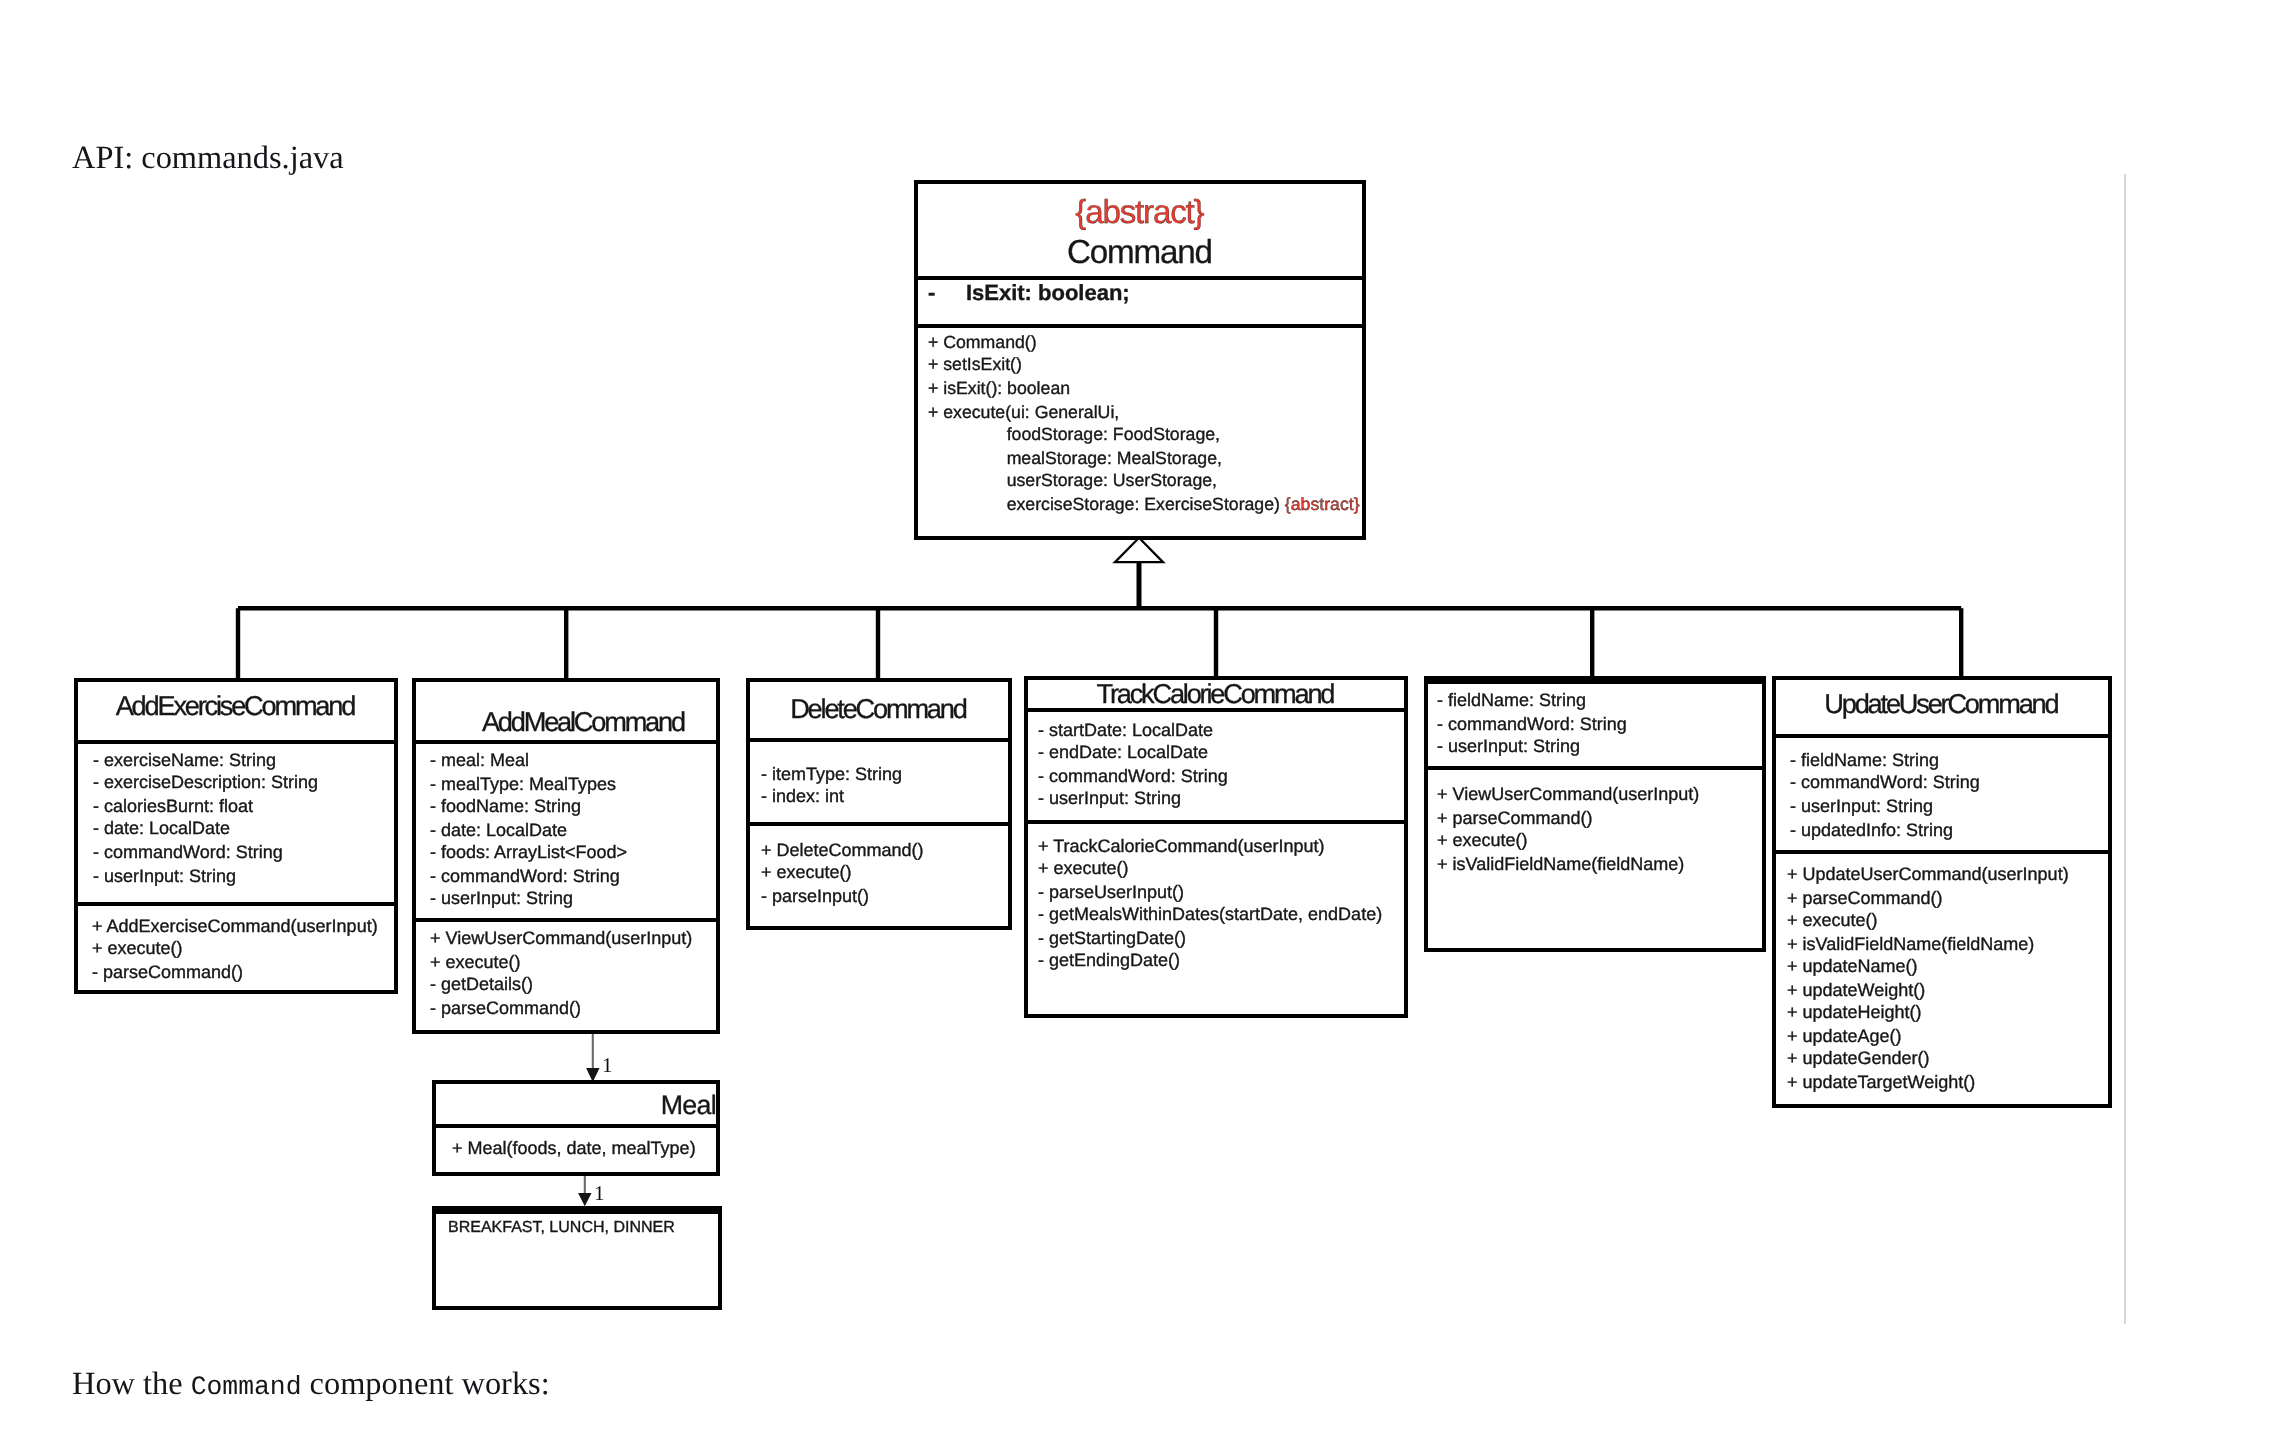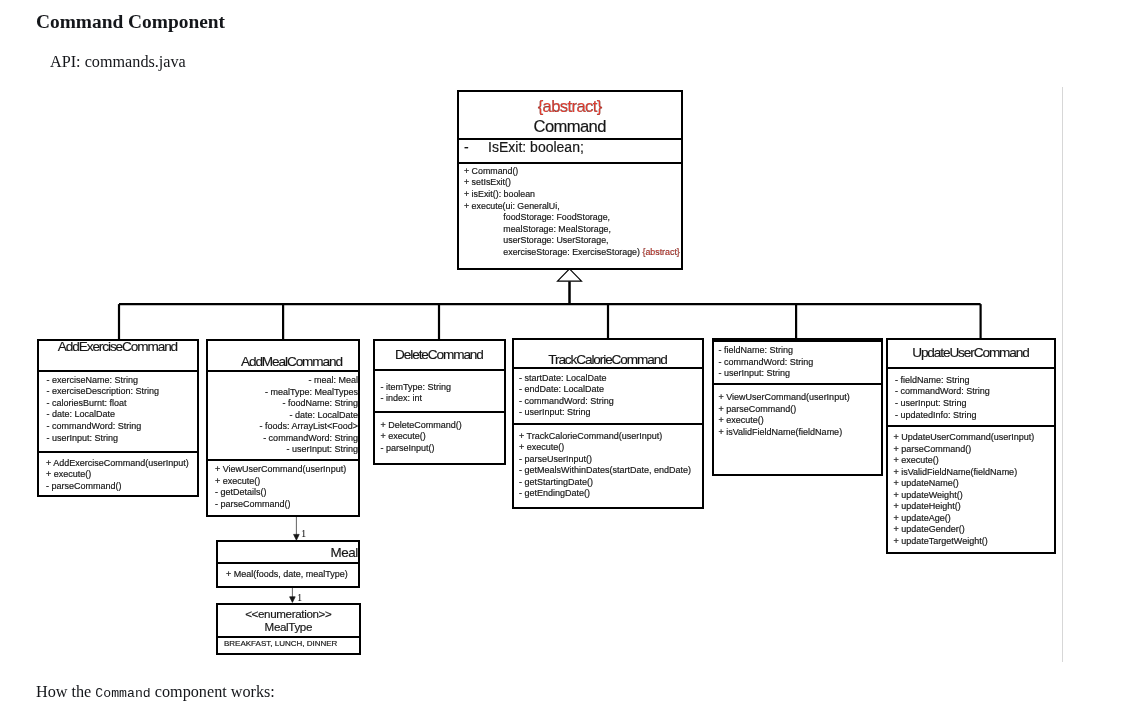--- a/index.html
+++ b/index.html
@@ -17,22 +17,21 @@
   .name{text-align:center;color:#171717;letter-spacing:-1.1px;text-indent:-1.1px;-webkit-text-stroke:0.16px #171717;}
   .rows{color:#171717;white-space:pre;-webkit-text-stroke:0.18px #171717;}
   .red{color:#e83b2e;}
   svg.conn{position:absolute;left:0;top:0;overflow:visible;}
   .mult{position:absolute;font-family:"Liberation Serif",serif;font-size:10.5px;color:#0d0d0d;line-height:10px;}
 </style>
 </head>
 <body>
 
 <div id="page">
-  <div class="doc-h1" style="left:36px;top:11px;">Command Component</div>
-  <div class="doc-p" style="left:36px;top:53px;margin-left:14px;">
+  <div class="doc-p" style="left:36px;top:70px;">
     <span>API: </span><span>commands.java</span>
   </div>
 
   <div class="rule" style="left:1062px;top:87px;width:1.4px;height:575px;"></div>
 
   <svg class="conn" width="1137" height="720" viewBox="0 0 1137 720">
     <g stroke="#000" fill="none" stroke-width="2.2">
       <path d="M569.5 281.4 L569.5 304.2" stroke-width="2.5"></path>
       <path d="M119 304.1 L980.6 304.1"></path>
       <path d="M119 304.1 L119 340"></path>
@@ -50,46 +49,46 @@
     <path d="M296.4 540.2 L293.6 534.4 L299.2 534.4 Z" fill="#151515" stroke="#151515" stroke-width="0.7" stroke-linejoin="miter"></path>
     <path d="M292.4 602.4 L289.6 596.8 L295.2 596.8 Z" fill="#151515" stroke="#151515" stroke-width="0.7" stroke-linejoin="miter"></path>
   </svg>
 
   <div id="diagram">
       <div class="uml" style="left: 457px; top: 90px; width: 226px; height: 179.5px;">
         <div class="sec title-sec" style="height: 45.8px; display: flex; flex-direction: column; align-items: center; justify-content: center; line-height: 20px; transform: translateY(1.5px);">
           <div class="name red" style="font-size: 16.6px; letter-spacing: -0.6px; text-indent: -0.6px;">{abstract}</div>
           <div class="name" style="font-size: 16.6px; letter-spacing: -0.6px; text-indent: -0.6px;">Command</div>
         </div>
-        <div class="sec sep rows" style="height: 24.5px; font-size: 14px; line-height: 11.6px; padding: 2.5px 0px 0px 5px;"><div>-     IsExit: boolean;</div></div>
+        <div class="sec sep rows" style="height: 24.5px; font-size: 11px; line-height: 11.6px; padding: 2.5px 0px 0px 5px; font-weight: bold;"><div>-     IsExit: boolean;</div></div>
         <div class="sec sep rows" style="font-size: 8.85px; line-height: 11.6px; padding: 1.5px 0px 0px 5px;"><div>+ Command()</div><div>+ setIsExit()</div><div>+ isExit(): boolean</div><div>+ execute(ui: GeneralUi,</div><div>                foodStorage: FoodStorage,</div><div>                mealStorage: MealStorage,</div><div>                userStorage: UserStorage,</div><div>                exerciseStorage: ExerciseStorage)<span class="red"> {abstract}</span></div></div>
       </div>
       <div class="uml" style="left: 37px; top: 339px; width: 162px; height: 157.5px;">
-        <div class="sec title-sec" style="height: 28.8px; display: flex; flex-direction: column; align-items: center; transform: translateY(-2.5px);">
+        <div class="sec title-sec" style="height: 28.8px; display: flex; flex-direction: column; align-items: center; justify-content: center; transform: translateY(-2.5px);">
           <div class="name" style="font-size: 13.6px;">AddExerciseCommand</div>
         </div>
         <div class="sec sep rows" style="height: 80.9px; font-size: 9px; line-height: 11.55px; padding: 3px 0px 0px 7.5px;"><div>- exerciseName: String</div><div>- exerciseDescription: String</div><div>- caloriesBurnt: float</div><div>- date: LocalDate</div><div>- commandWord: String</div><div>- userInput: String</div></div>
         <div class="sec sep rows" style="font-size: 9px; line-height: 11.55px; padding: 5px 0px 0px 7px;"><div>+ AddExerciseCommand(userInput)</div><div>+ execute()</div><div>- parseCommand()</div></div>
       </div>
       <div class="uml" style="left: 206px; top: 339px; width: 154px; height: 177.5px;">
         <div class="sec title-sec" style="height: 29px; display: flex; flex-direction: column; align-items: center; justify-content: flex-end; transform: translateY(-1.5px);">
           <div class="name" style="font-size: 13.6px; transform: translateX(9px);">AddMealCommand</div>
         </div>
-        <div class="sec sep rows" style="height: 89px; font-size: 9px; line-height: 11.55px; padding: 3px 0px 0px 7px; text-align: right;"><div>- meal: Meal</div><div>- mealType: MealTypes</div><div>- foodName: String</div><div>- date: LocalDate</div><div>- foods: ArrayList&lt;Food&gt;</div><div>- commandWord: String</div><div>- userInput: String</div></div>
+        <div class="sec sep rows" style="height: 89px; font-size: 9px; line-height: 11.55px; padding: 3px 0px 0px 7px;"><div>- meal: Meal</div><div>- mealType: MealTypes</div><div>- foodName: String</div><div>- date: LocalDate</div><div>- foods: ArrayList&lt;Food&gt;</div><div>- commandWord: String</div><div>- userInput: String</div></div>
         <div class="sec sep rows" style="font-size: 9px; line-height: 11.55px; padding: 3px 0px 0px 7px;"><div>+ ViewUserCommand(userInput)</div><div>+ execute()</div><div>- getDetails()</div><div>- parseCommand()</div></div>
       </div>
       <div class="uml" style="left: 373px; top: 339px; width: 133px; height: 125.5px;">
         <div class="sec title-sec" style="height: 28.2px; display: flex; flex-direction: column; align-items: center; justify-content: center; transform: translateY(-1px);">
           <div class="name" style="font-size: 13.6px;">DeleteCommand</div>
         </div>
         <div class="sec sep rows" style="height: 41.5px; font-size: 9px; line-height: 11.55px; padding: 10.5px 0px 0px 5.5px;"><div>- itemType: String</div><div>- index: int</div></div>
         <div class="sec sep rows" style="font-size: 9px; line-height: 11.55px; padding: 7px 0px 0px 5.5px;"><div>+ DeleteCommand()</div><div>+ execute()</div><div>- parseInput()</div></div>
       </div>
       <div class="uml" style="left: 512px; top: 338px; width: 192px; height: 170.5px;">
-        <div class="sec title-sec" style="height: 27px; display: flex; flex-direction: column; align-items: center; justify-content: flex-end; transform: translateY(-0.5px);">
+        <div class="sec title-sec" style="height: 14px; display: flex; flex-direction: column; align-items: center; justify-content: center; transform: translateY(-0.5px);">
           <div class="name" style="font-size: 13.6px;">TrackCalorieCommand</div>
         </div>
         <div class="sec sep rows" style="height: 55.6px; font-size: 9px; line-height: 11.55px; padding: 3.5px 0px 0px 5px;"><div>- startDate: LocalDate</div><div>- endDate: LocalDate</div><div>- commandWord: String</div><div>- userInput: String</div></div>
         <div class="sec sep rows" style="font-size: 9px; line-height: 11.55px; padding: 6px 0px 0px 5px;"><div>+ TrackCalorieCommand(userInput)</div><div>+ execute()</div><div>- parseUserInput()</div><div>- getMealsWithinDates(startDate, endDate)</div><div>- getStartingDate()</div><div>- getEndingDate()</div></div>
       </div>
       <div class="uml" style="left: 712px; top: 338px; width: 171px; height: 137.5px;">
         <div class="sec sep rows" style="height: 42.9px; font-size: 9px; line-height: 11.55px; padding: 3px 0px 0px 4.5px;"><div>- fieldName: String</div><div>- commandWord: String</div><div>- userInput: String</div></div>
         <div class="sec sep rows" style="font-size: 9px; line-height: 11.55px; padding: 7.5px 0px 0px 4.5px;"><div>+ ViewUserCommand(userInput)</div><div>+ parseCommand()</div><div>+ execute()</div><div>+ isValidFieldName(fieldName)</div></div>
       </div>
       <div class="uml" style="left: 886px; top: 337.5px; width: 170px; height: 216px;">
@@ -99,24 +98,20 @@
         <div class="sec sep rows" style="height: 57.7px; font-size: 9px; line-height: 11.55px; padding: 5.5px 0px 0px 7px;"><div>- fieldName: String</div><div>- commandWord: String</div><div>- userInput: String</div><div>- updatedInfo: String</div></div>
         <div class="sec sep rows" style="font-size: 9px; line-height: 11.55px; padding: 5px 0px 0px 5.5px;"><div>+ UpdateUserCommand(userInput)</div><div>+ parseCommand()</div><div>+ execute()</div><div>+ isValidFieldName(fieldName)</div><div>+ updateName()</div><div>+ updateWeight()</div><div>+ updateHeight()</div><div>+ updateAge()</div><div>+ updateGender()</div><div>+ updateTargetWeight()</div></div>
       </div>
       <div class="uml" style="left: 216px; top: 540px; width: 144px; height: 48px;">
         <div class="sec title-sec" style="height: 20.3px; display: flex; flex-direction: column; align-items: flex-end; justify-content: center;">
           <div class="name" style="font-size: 13.4px; letter-spacing: -0.35px; text-indent: -0.35px;">Meal</div>
         </div>
         <div class="sec sep rows" style="font-size: 9px; line-height: 11.55px; padding: 4.5px 0px 0px 8px;"><div>+ Meal(foods, date, mealType)</div></div>
       </div>
       <div class="uml" style="left: 216px; top: 603px; width: 145px; height: 52px;">
-        <div class="sec title-sec" style="height: 30.5px; display: flex; flex-direction: column; align-items: center; justify-content: center; line-height: 13.2px;">
-          <div class="name" style="font-size: 11.6px; letter-spacing: -0.35px; text-indent: -0.35px;">&lt;&lt;enumeration&gt;&gt;</div>
-          <div class="name" style="font-size: 11.6px; letter-spacing: -0.35px; text-indent: -0.35px;">MealType</div>
-        </div>
         <div class="sec sep rows" style="font-size: 8px; line-height: 11.55px; padding: 0.5px 0px 0px 6px;"><div>BREAKFAST, LUNCH, DINNER</div></div>
       </div>
     </div>
 
   <div class="mult" style="left:301px;top:529px;"><span>1</span></div>
   <div class="mult" style="left:297px;top:593px;"><span>1</span></div>
 
   <div class="doc-p" style="left:36px;top:683px;">
     <span>How the </span><span class="mono">Command</span><span> component works:</span>
   </div>

